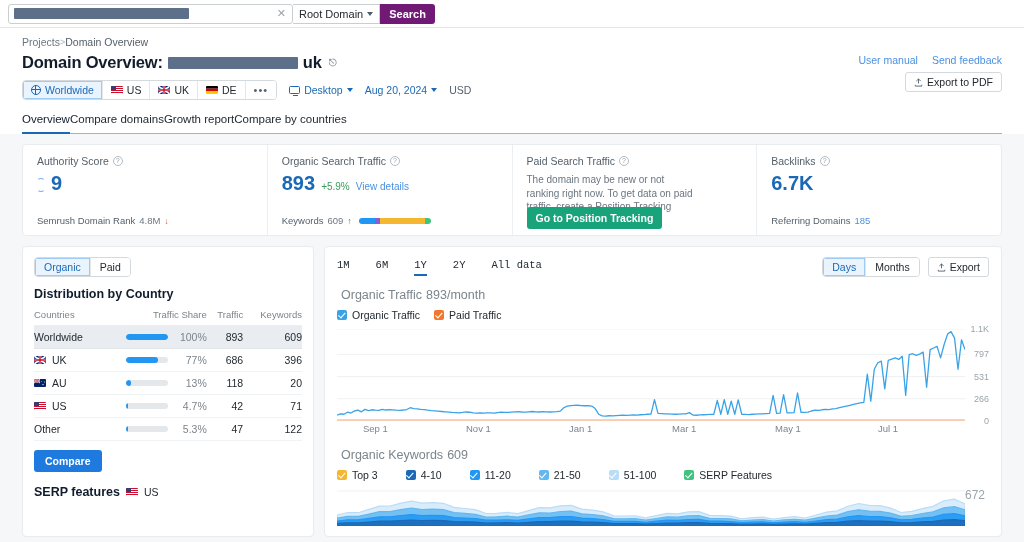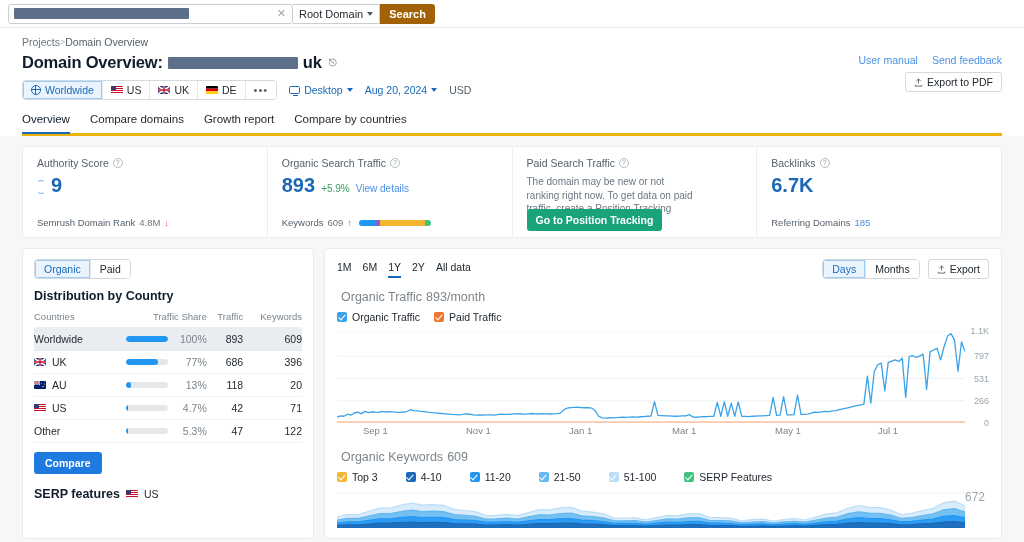--- a/index.html
+++ b/index.html
@@ -35,21 +35,21 @@
     display: flex; align-items: center; gap: 4px;
     height: 20px; padding: 0 6px;
     border: 1px solid #c9ced1; border-left: none;
     background: #fff; font-size: 11px; color: #232a30; cursor: pointer;
   }
   .caret {
     width: 0; height: 0; border-left: 3.5px solid transparent;
     border-right: 3.5px solid transparent; border-top: 4px solid #4f5d68;
   }
   .search-btn {
-    height: 20px; padding: 0 9px; background: #a16207; color: #fff;
+    height: 20px; padding: 0 9px; background: #701a75; color: #fff;
     font-size: 11px; font-weight: 700; border: none; border-radius: 0 3px 3px 0;
     cursor: pointer; display: flex; align-items: center;
   }
 
   
   .pagehead { background: #fff; padding: 8px 22px 0 22px; }
   .crumbs { font-size: 10.5px; color: #6b7680; display: flex; align-items: center; }
   .crumbs a { color: #6b7680; text-decoration: none; cursor: pointer; }
   .crumbs .sep { color: #a9b2b8; font-size: 9px; }
   .crumb-current { color: #55606a; }
@@ -108,21 +108,21 @@
     position: relative; flex: 0 0 auto;
   }
   .monitor::after {
     content:''; position:absolute; left: 3px; bottom: -3px; width: 5px; height: 1.3px; background:#1b69b6;
   }
   .caret-b { width:0;height:0;border-left:3.5px solid transparent;border-right:3.5px solid transparent;border-top:4px solid #1b69b6; }
   .datesel { display:flex; align-items:center; gap:4px; font-size:10.5px; color:#1b69b6; cursor:pointer; }
   .currency { font-size: 10.5px; color: #55606a; }
 
   
-  .tabs { display: flex; gap: 20px; margin-top: 12px; border-bottom: 3px solid #eab308; }
+  .tabs { display: flex; margin-top: 12px; border-bottom: 1px solid #eab308; }
   .tab {
     font-size: 11.5px; padding-bottom: 7px; color: #232a30; cursor: pointer;
     border-bottom: 2px solid transparent; position: relative; top: 1px;
   }
   .tab.active { color: #111d2c; font-weight: 400; border-bottom-color: #1b69b6; }
 
   
   .content { padding: 10px 22px 0 22px; }
   .card { background: #fff; border: 1px solid #e8ecee; border-radius: 4px; }
   .kpis { display: flex; height: 92px; }
@@ -185,21 +185,21 @@
   .blue-btn {
     margin-top: 9px; background:#1f7ae0; color:#fff; border:none; border-radius:3px;
     font-size:10.5px; font-weight:700; padding:5px 11px; cursor:pointer;
   }
   .serp-h { font-size: 12.5px; font-weight:700; margin-top: 13px; display:flex; align-items:center; gap:6px; color:#111d2c; }
   .serp-axis { font-size: 9.5px; color:#7b858c; margin-top: 8px; display:flex; align-items:center; gap:6px; }
   .serp-axis .rule { flex:1; height:1px; background:#eceff1; }
 
   
   .rangerow { display:flex; align-items:center; }
-  .ranges { display:flex; gap: 11px; }
+  .ranges { display:flex; gap: 26px; font-family: Liberation Mono, monospace; }
   .range { font-size:10.5px; color:#232a30; cursor:pointer; padding-bottom:3px; border-bottom:2px solid transparent; }
   .range.active { color:#111d2c; border-bottom-color:#1b69b6; }
   .rangeright { margin-left:auto; display:flex; align-items:center; gap:8px; }
   .exp-btn { display:inline-flex; align-items:center; gap:4px; font-size:10.5px; border:1px solid #d3d9dc; border-radius:3px; padding:3px 8px; background:#fff; cursor:pointer; color:#232a30; }
 
   .chart-title { font-size:12.5px; font-weight:700; margin-top:11px; color:#111d2c; }
   .chart-title span { font-weight:400; color:#7b858c; margin-left:4px; }
   .legend { display:flex; gap:14px; margin-top:7px; }
   .lg { display:flex; align-items:center; gap:5px; font-size:10.5px; color:#232a30; cursor:pointer; }
   .cb { width:10px; height:10px; border-radius:2px; position:relative; flex:0 0 auto; }

